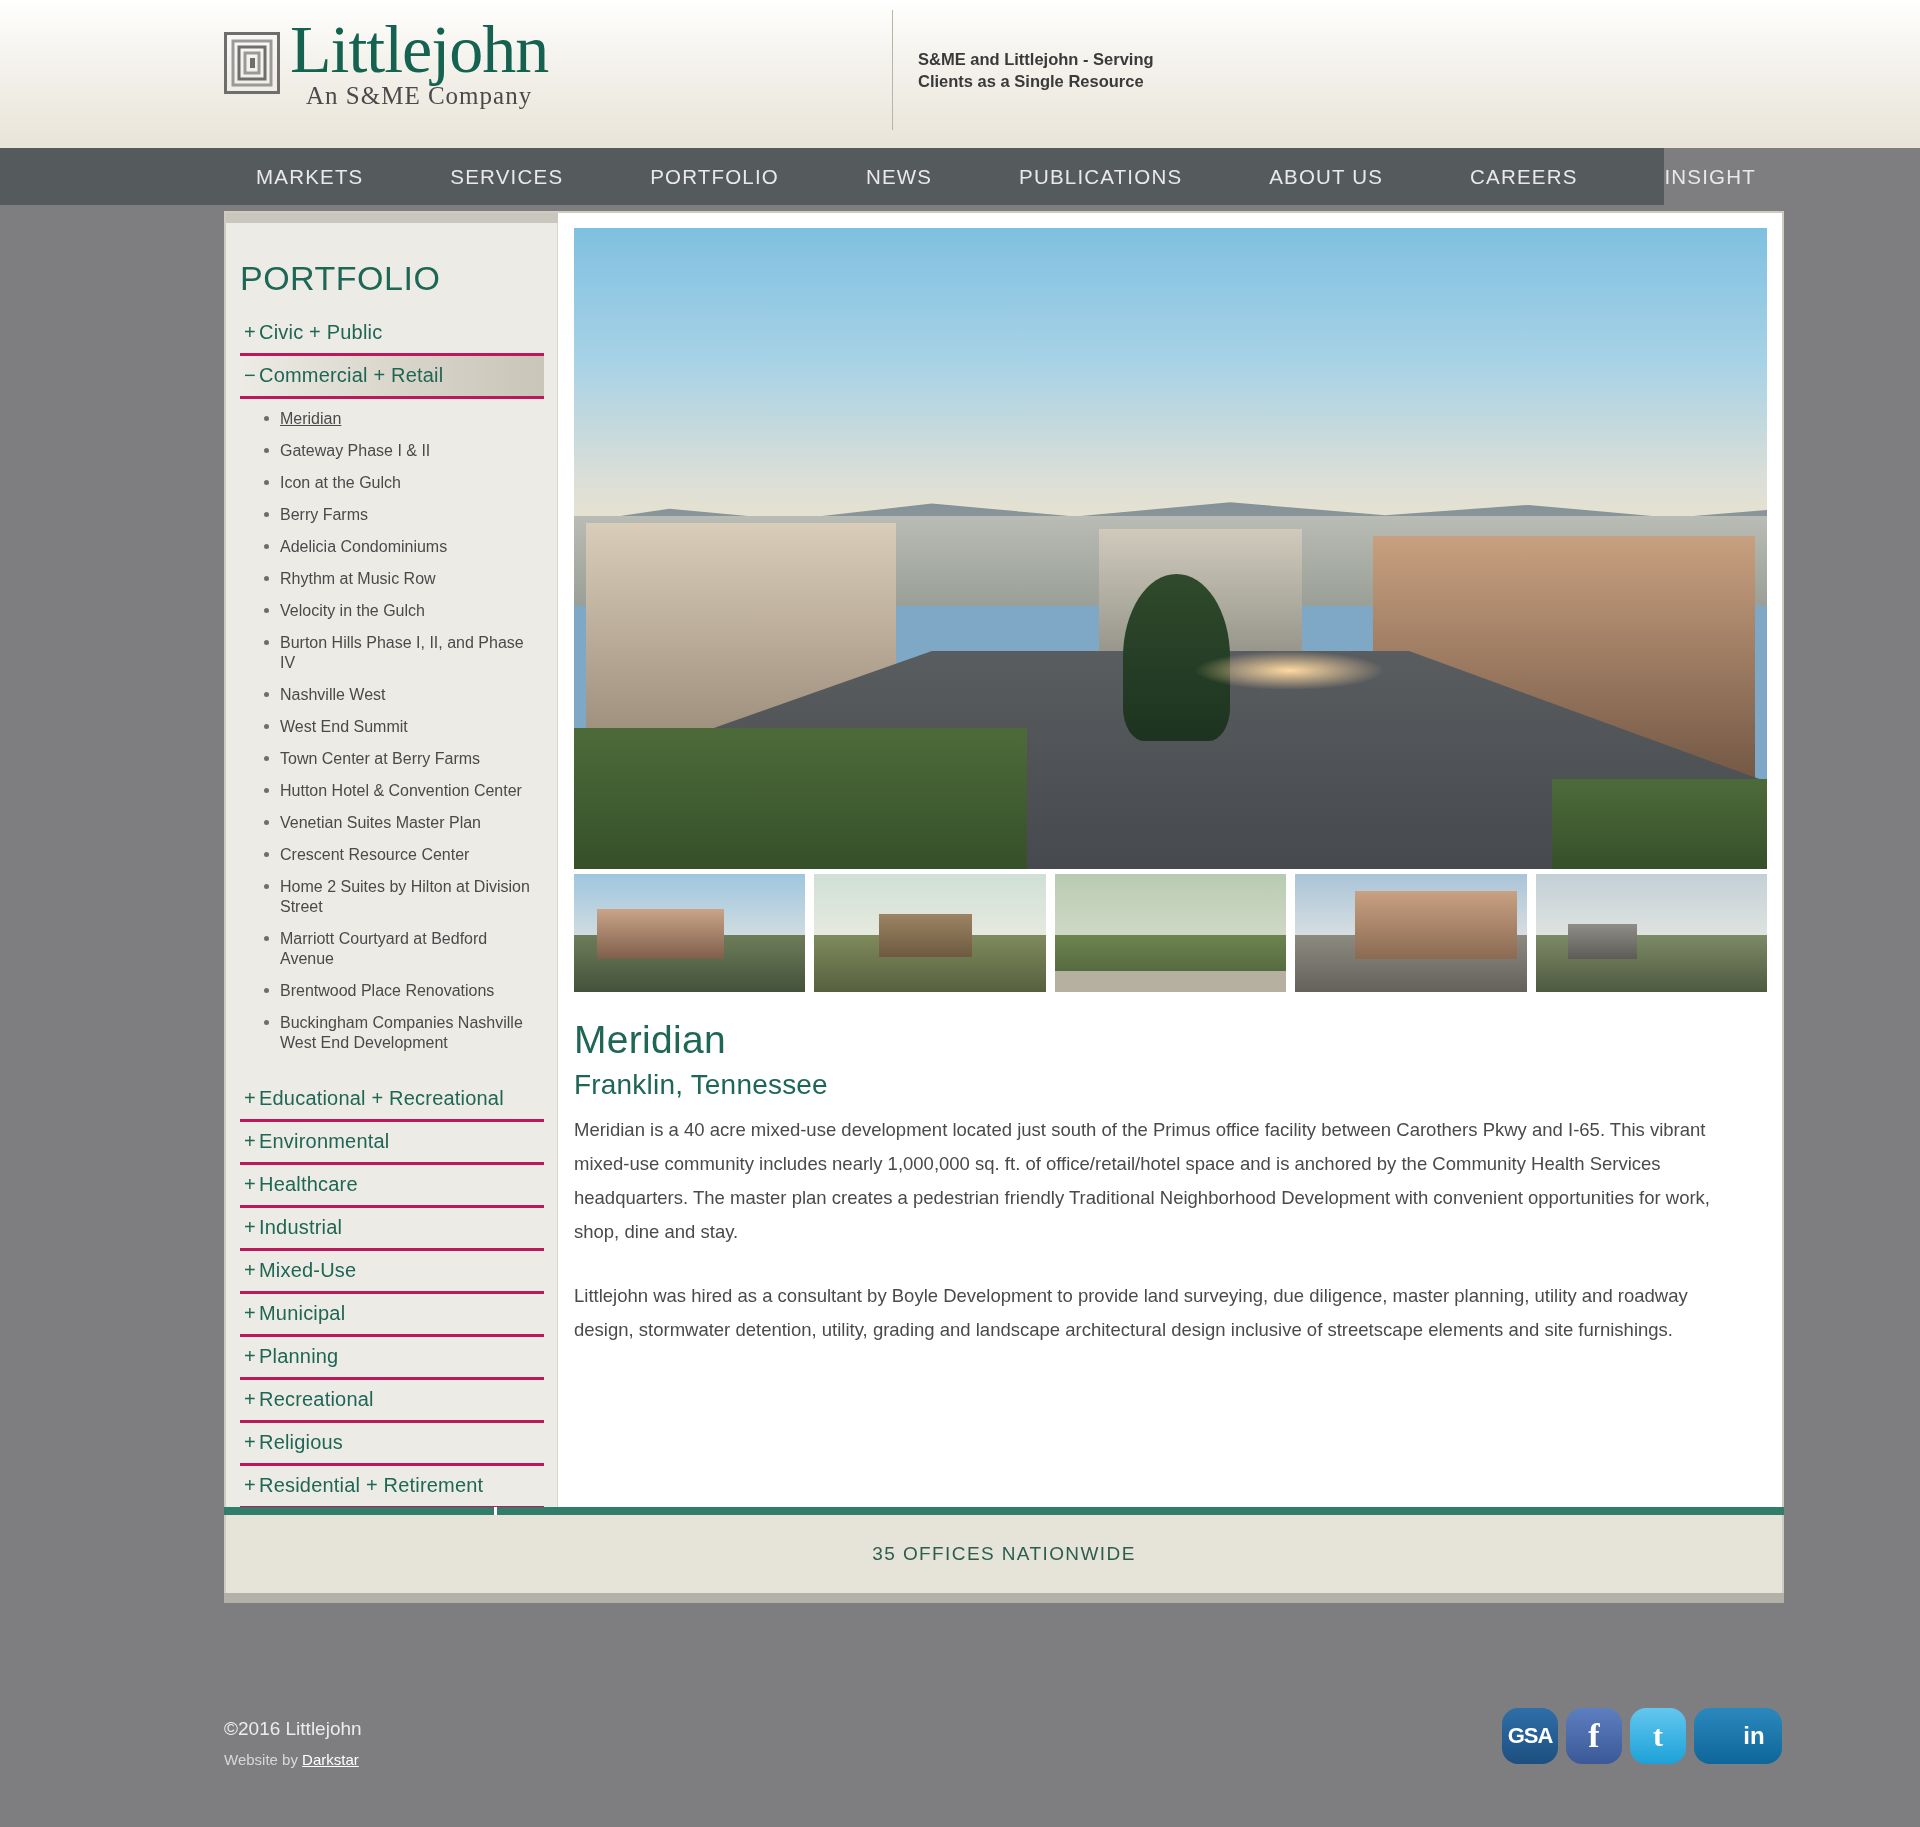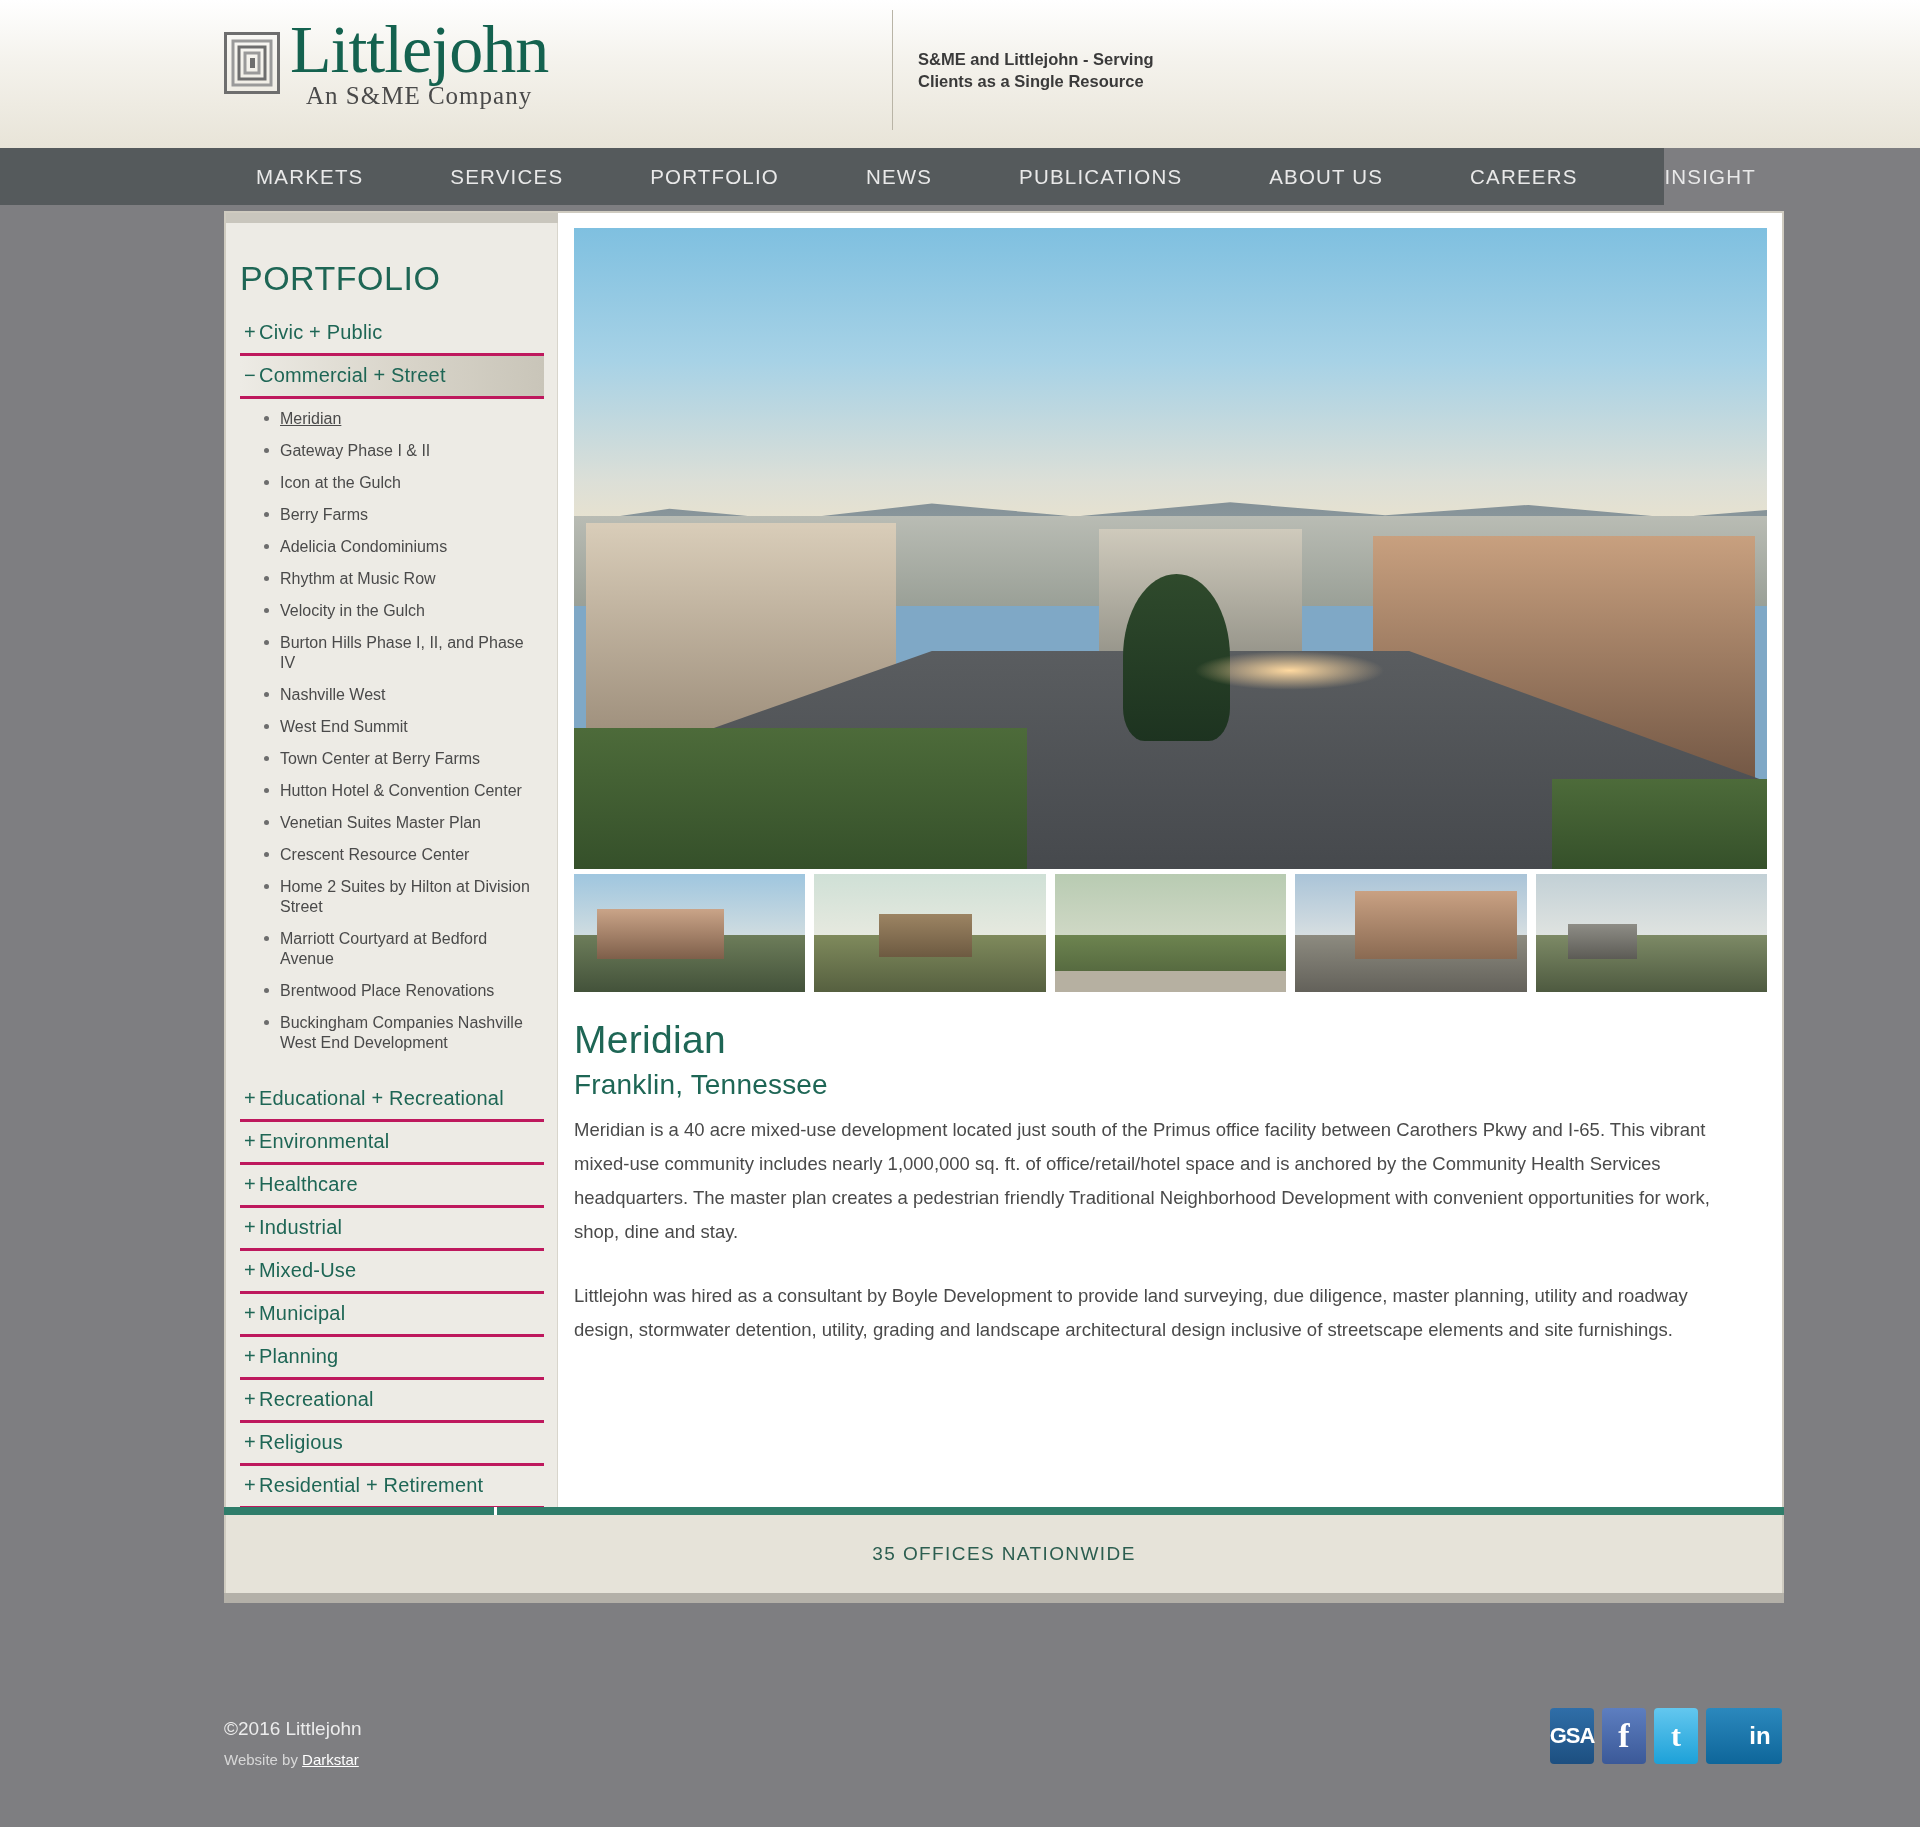--- a/index.html
+++ b/index.html
@@ -135,21 +135,21 @@
   .offices span{font-size:19px;color:#2c5e50;letter-spacing:1.4px;}
   .shell-bottom-band{position:absolute;left:224px;top:1593px;width:1560px;height:10px;background:#b3b0a8;}
 
   
   .footer{position:absolute;left:0;top:1603px;width:1920px;height:224px;background:#7e7e81;}
   .copyright{position:absolute;left:224px;top:115px;font-size:19px;color:#ececec;}
   .byline{position:absolute;left:224px;top:148px;font-size:15px;color:#d8d8d8;}
   .byline a{color:#ffffff;text-decoration:underline;cursor:pointer;}
 
   .social{position:absolute;right:138px;top:105px;display:flex;gap:8px;}
-  .soc{width:44px;height:56px;border-radius:4px;display:flex;align-items:center;justify-content:center;cursor:pointer;}
+  .soc{width:56px;height:56px;border-radius:16px;display:flex;align-items:center;justify-content:center;cursor:pointer;}
   .soc-gsa{background:linear-gradient(to bottom,#2f6ea8,#1d4f80);}
   .soc-gsa .txt{color:#fff;font-weight:700;font-size:22px;letter-spacing:-1px;font-family:"Liberation Sans",sans-serif;}
   .soc-fb{background:linear-gradient(to bottom,#5d7ec0,#3b5998);}
   .soc-fb .txt{color:#fff;font-weight:700;font-size:34px;font-family:"Liberation Serif",serif;line-height:34px;}
   .soc-tw{background:linear-gradient(to bottom,#63c7ef,#1da1d8);}
   .soc-tw .txt{color:#fff;font-weight:700;font-size:30px;font-family:"Liberation Serif",serif;line-height:30px;}
   .soc-li{background:linear-gradient(to bottom,#2b88bd,#0e669a);padding-left:32px;}
   .soc-li .txt{color:#fff;font-weight:700;font-size:24px;font-family:"Liberation Sans",sans-serif;}
 
   
@@ -241,21 +241,21 @@
         <div class="sidebar-top-band"></div>
         <div class="portfolio-title">PORTFOLIO</div>
 
         <div class="cat-list">
 
           <div class="cat first">
             <span class="sign">+</span><span>Civic + Public</span>
           </div>
 
           <div class="cat open">
-            <span class="sign">−</span><span>Commercial + Street</span>
+            <span class="sign">−</span><span>Commercial + Retail</span>
           </div>
 
           <ul class="sub-list">
             <li class="active"><span>Meridian</span></li>
             <li><span>Gateway Phase I &amp; II</span></li>
             <li><span>Icon at the Gulch</span></li>
             <li><span>Berry Farms</span></li>
             <li><span>Adelicia Condominiums</span></li>
             <li><span>Rhythm at Music Row</span></li>
             <li><span>Velocity in the Gulch</span></li>

